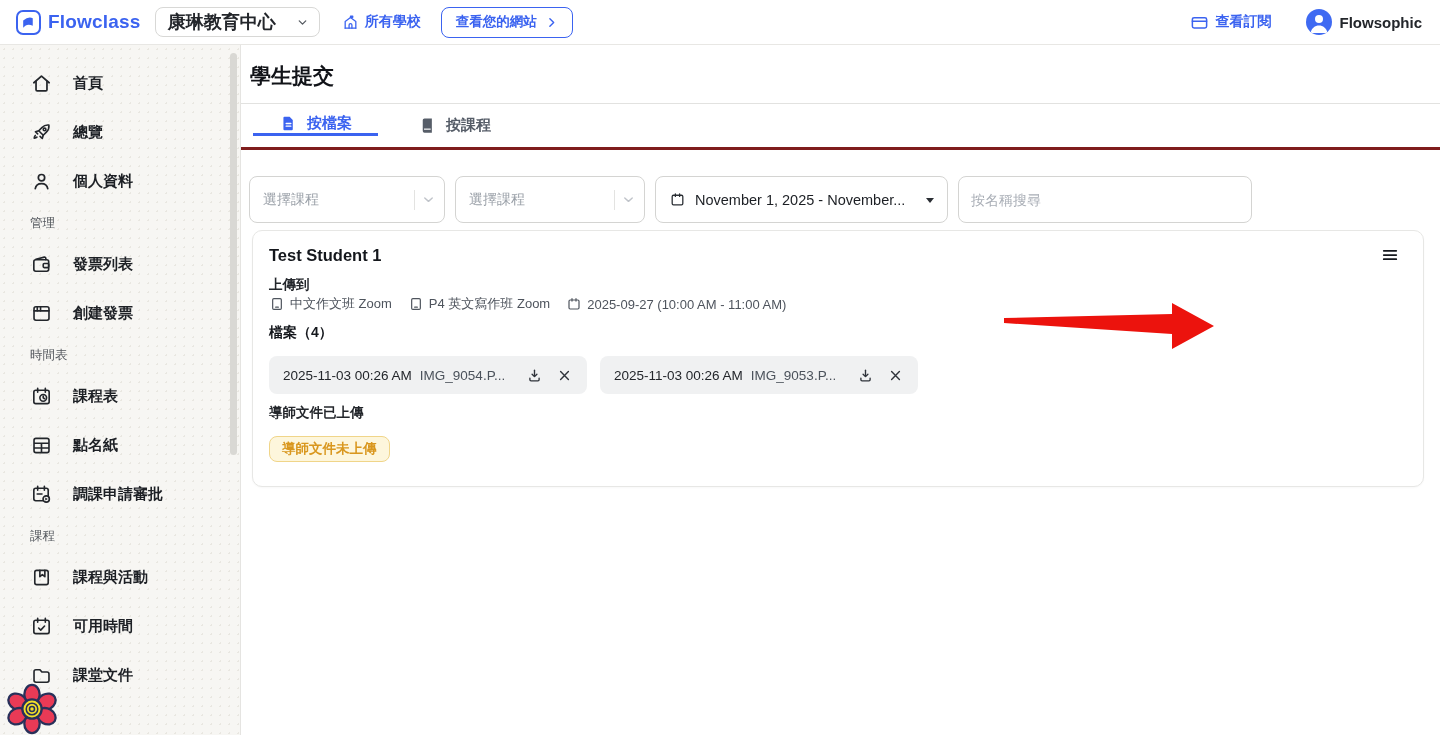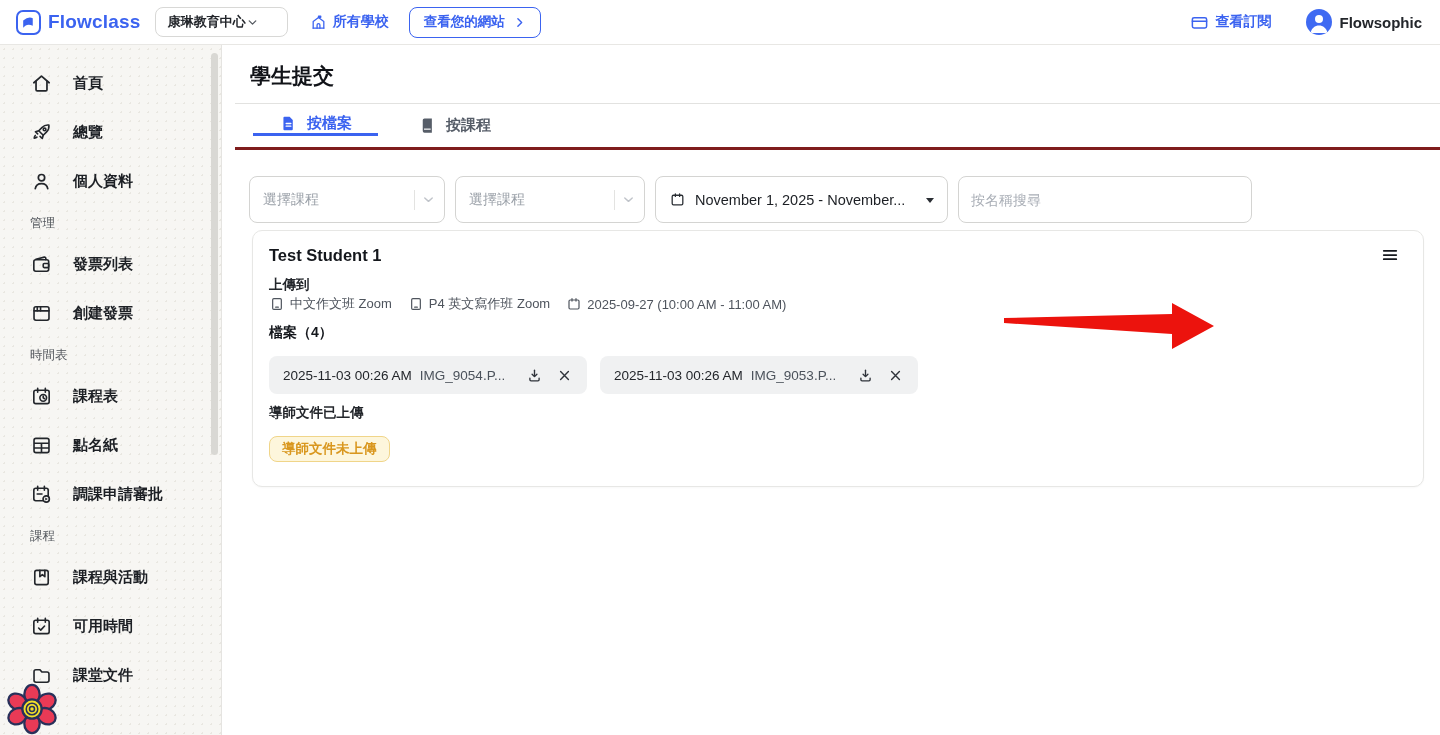--- a/index.html
+++ b/index.html
@@ -7,34 +7,34 @@
   .viewport { position:relative; width:1440px; height:735px; overflow:hidden; background:#fff; }
 
   
   .header { position:absolute; top:0; left:0; right:0; height:45px; background:#fff;
             border-bottom:1px solid #e8e7e4; display:flex; align-items:center; z-index:5; }
   .logo { display:flex; align-items:center; gap:7px; margin-left:16px; }
   .logo-mark { width:25px; height:25px; border:2.5px solid #3b63f0; border-radius:7px; position:relative; }
   .logo-mark svg { position:absolute; inset:2px; }
   .logo-text { color:#3b63f0; font-weight:800; font-size:19px; letter-spacing:.2px; }
   .school-select { margin-left:14px; height:30px; min-width:133px; border:1px solid #d8d8d6; border-radius:8px;
-                   display:flex; align-items:center; gap:0; padding:0 10px 0 12px; font-size:13px; font-weight:600;
+                   display:flex; align-items:center; gap:20px; padding:0 10px 0 12px; font-size:18px; font-weight:600;
                    color:#23262b; cursor:pointer; background:#fff; }
   .hdr-link { display:flex; align-items:center; gap:6px; color:#3b63f0; font-size:14px; font-weight:600; cursor:pointer; }
   .all-schools { margin-left:22px; }
   .view-site-btn { margin-left:20px; height:31px; border:1.5px solid #3b63f0; border-radius:8px; background:#fff;
                    color:#3b63f0; font-size:13.5px; font-weight:700; display:flex; align-items:center; gap:8px;
                    padding:0 14px; cursor:pointer; }
   .hdr-right { margin-left:auto; display:flex; align-items:center; gap:34px; margin-right:18px; }
   .subscription { display:flex; align-items:center; gap:7px; color:#3b63f0; font-size:14px; font-weight:600; cursor:pointer; }
   .user-chip { display:flex; align-items:center; gap:8px; color:#23262b; font-size:15px; font-weight:600; cursor:pointer; }
   .avatar { width:26px; height:26px; border-radius:50%; background:#3f6af2; position:relative; overflow:hidden; }
 
   
-  .sidebar { position:absolute; top:45px; left:0; width:222px; bottom:0; background:#f7f6f3;
+  .sidebar { position:absolute; top:45px; left:0; width:241px; bottom:0; background:#f7f6f3;
              background-image:radial-gradient(#e9e7e1 1px, transparent 1px); background-size:9px 9px;
              border-right:1px solid #e5e4e1; padding-top:14px; overflow:hidden; z-index:4; }
   .sb-item { height:49px; display:flex; align-items:center; gap:20px; padding-left:30px; cursor:pointer;
              color:#1d2025; font-size:15px; font-weight:600; }
   .sb-item .sb-icon { width:23px; height:23px; color:#23262b; flex:0 0 auto; }
   .sb-label-sec { height:34px; display:flex; align-items:center; padding-left:30px; color:#53575d; font-size:12.5px; }
   .sb-scroll { position:absolute; top:8px; right:3px; width:7px; height:402px; border-radius:4px; background:#d9d8d4; }
   .flower { position:absolute; left:5px; top:638px; width:54px; height:52px; z-index:6; }
 
   

